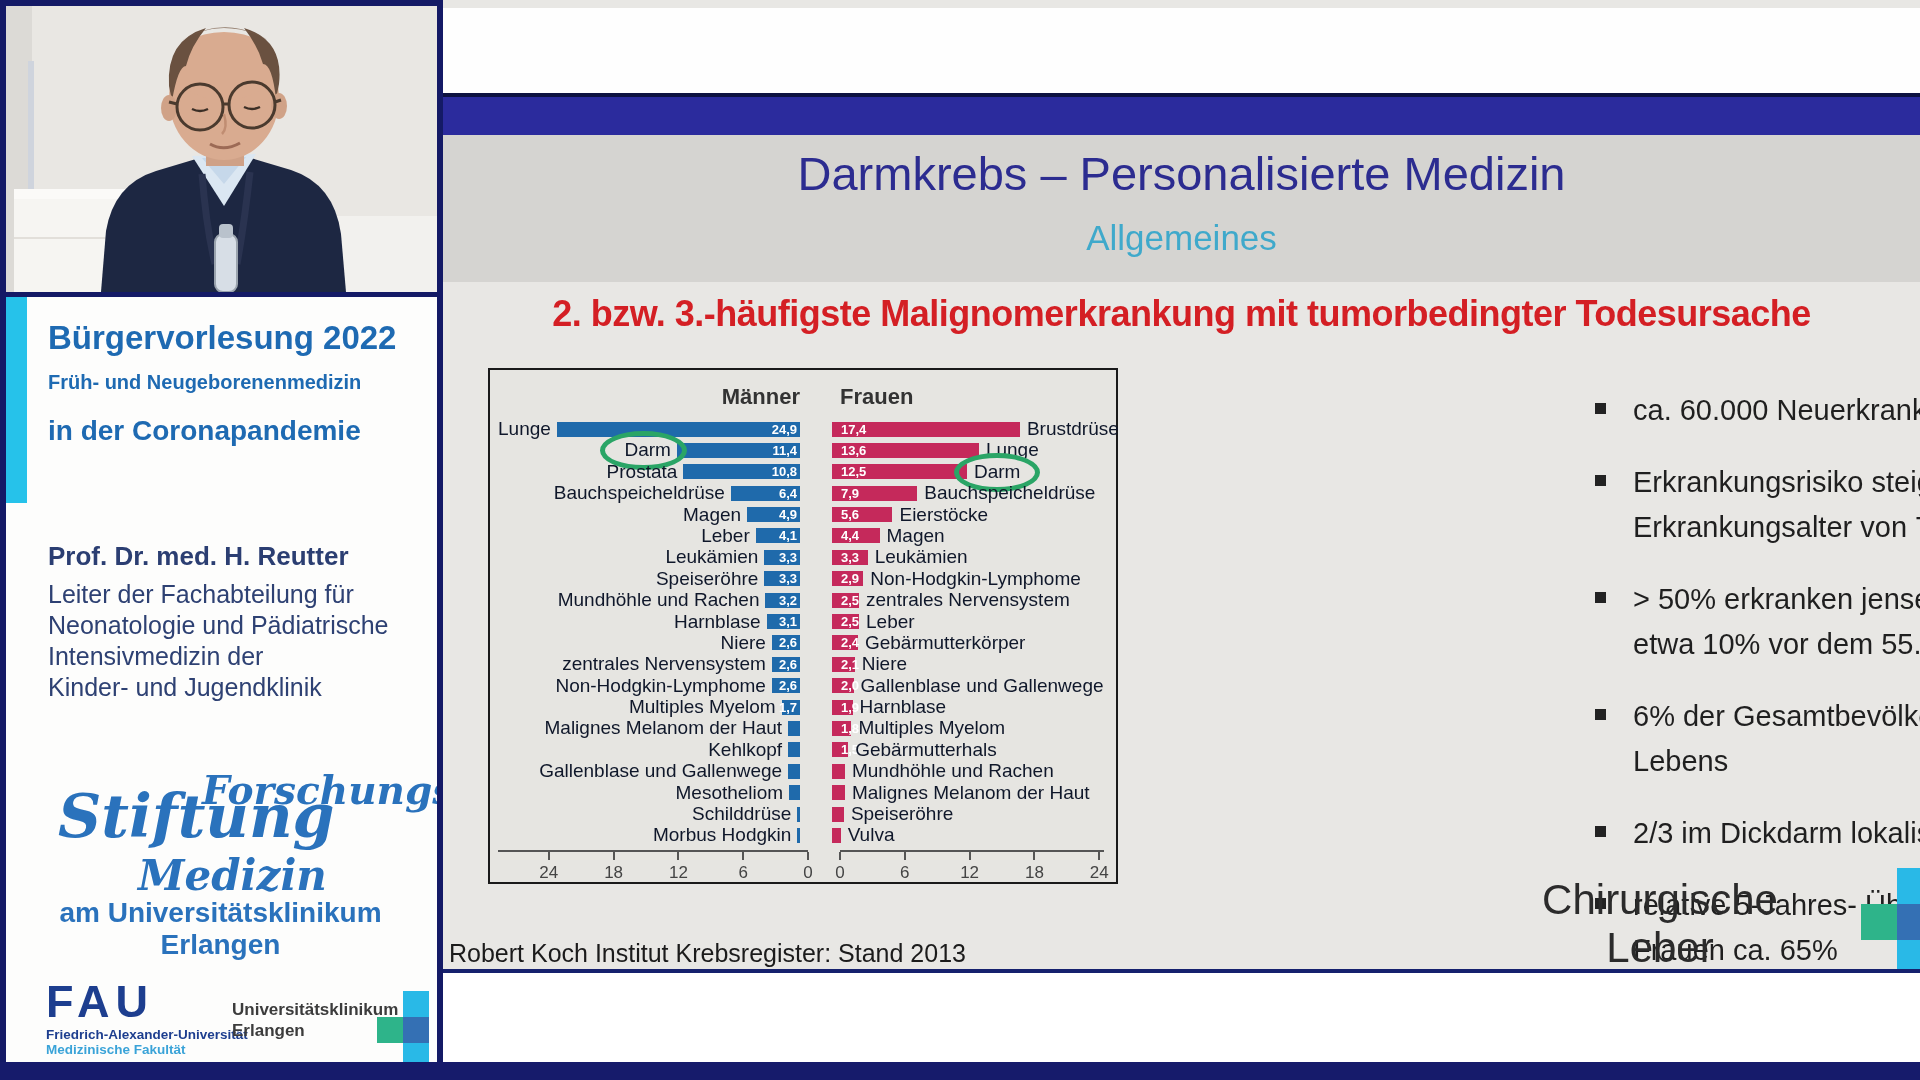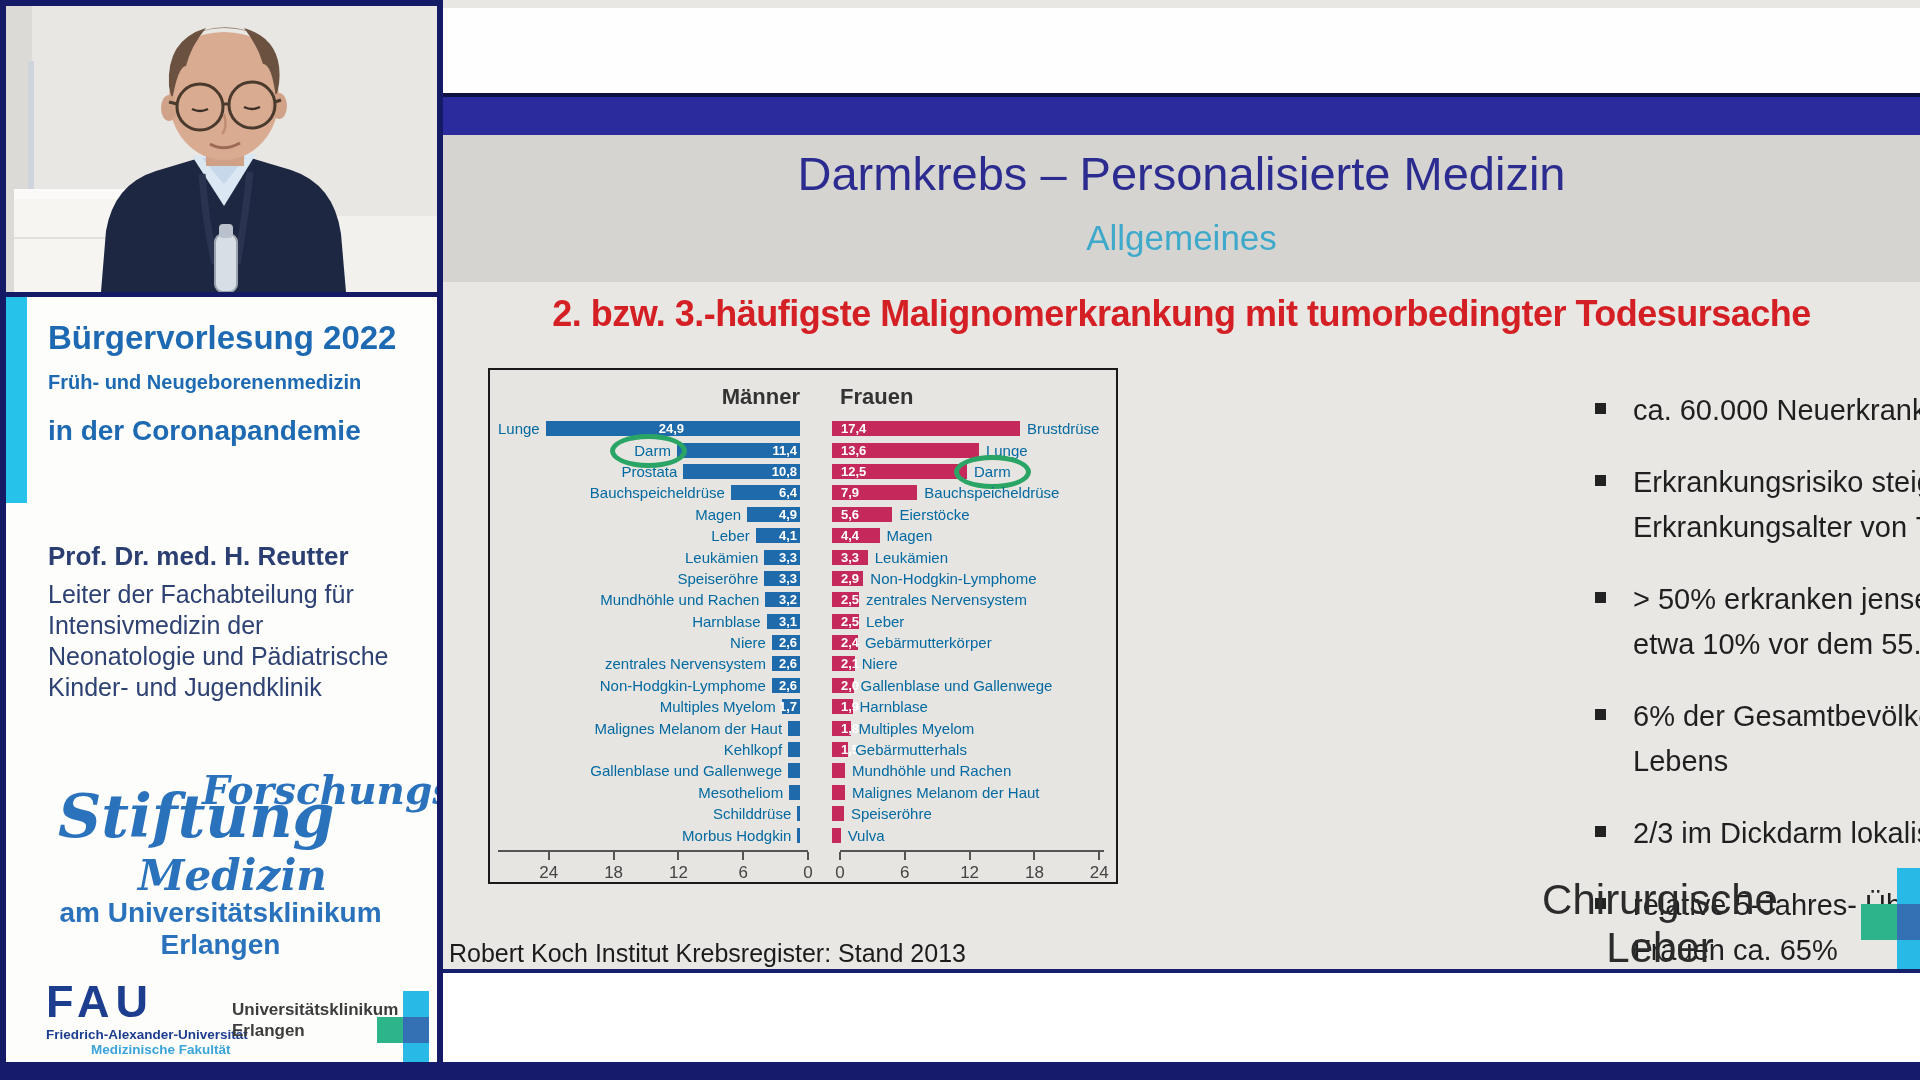--- a/index.html
+++ b/index.html
@@ -18,42 +18,42 @@
   .speaker-name{position:absolute;left:42px;top:244px;font-size:26px;font-weight:bold;color:#2b3e72;}
   .speaker-roles{position:absolute;left:42px;top:282px;font-size:25px;color:#2e4173;line-height:31px;}
   .stiftung{position:absolute;left:0;top:468px;width:431px;height:170px;color:#2a72bc;}
   .stiftung .l1{position:absolute;left:196px;top:2px;font-family:"DejaVu Serif",serif;font-style:italic;font-weight:bold;font-size:39px;}
   .stiftung .l2{position:absolute;left:52px;top:16px;font-family:"DejaVu Serif",serif;font-style:italic;font-weight:bold;font-size:60px;}
   .stiftung .l3{position:absolute;left:132px;top:86px;font-family:"DejaVu Serif",serif;font-style:italic;font-weight:bold;font-size:42px;}
   .stiftung .l4{position:absolute;left:0;top:132px;width:429px;text-align:center;font-size:28px;font-weight:bold;}
   .fau{position:absolute;left:40px;top:682px;}
   .fau .acr{font-size:45px;font-weight:bold;color:#1d3e8f;letter-spacing:6px;line-height:45px;}
   .fau .f1{font-size:13.5px;font-weight:bold;color:#1d3e8f;margin-top:3px;}
-  .fau .f2{font-size:13.5px;font-weight:bold;color:#3aa3d8;margin-left:45px;}
+  .fau .f2{font-size:13.5px;font-weight:bold;color:#3aa3d8;}
   .uktext{position:absolute;left:226px;top:702px;font-size:17px;font-weight:bold;color:#3c3c3c;line-height:21px;}
   .sq{position:absolute;width:26px;height:26px;}
   .sq.big{width:36px;height:36px;}
   .c-cyan{background:#29b9e7;} .c-blue{background:#3470b4;} .c-green{background:#2eb48a;}
   
   .slide{position:absolute;left:443px;top:0;width:1477px;height:1062px;background:#e8e7e4;overflow:hidden;}
   .top-white{position:absolute;left:0;top:8px;right:0;height:85px;background:#fefefe;}
   .blue-band{position:absolute;left:0;top:93px;right:0;height:42px;background:#2b2b9d;border-top:4px solid #0d1240;box-sizing:border-box;}
   .title-band{position:absolute;left:0;top:135px;right:0;height:147px;background:#d5d4d1;}
   .slide-title{position:absolute;left:0;top:11px;width:100%;text-align:center;font-size:47px;color:#2c2c90;}
   .slide-subtitle{position:absolute;left:0;top:83px;width:100%;text-align:center;font-size:35px;color:#3fa9cb;}
   .slide-heading{position:absolute;left:0;top:293px;width:100%;text-align:center;font-size:36px;font-weight:bold;color:#d41f24;letter-spacing:-0.5px;}
   
   .chart-box{position:absolute;left:45px;top:368px;width:630px;height:516px;background:#e6e5e1;border:2px solid #1a1a1a;box-sizing:border-box;}
   .chart-men-header{position:absolute;top:14px;left:8px;width:302px;text-align:right;padding-right:6px;font-size:22px;font-weight:bold;color:#333;}
   .chart-women-header{position:absolute;top:14px;left:350px;font-size:22px;font-weight:bold;color:#333;}
   .chart-rows{position:absolute;left:8px;top:48px;right:8px;}
   .crow{display:grid;grid-template-columns:302px 32px 1fr;height:21.4px;align-items:center;}
   .mzone{display:flex;justify-content:flex-end;align-items:center;height:100%;}
   .wzone{display:flex;justify-content:flex-start;align-items:center;height:100%;}
-  .clabel{font-size:15px;color:#0369a1;white-space:nowrap;position:relative;}
+  .clabel{font-size:19px;color:#0f172a;white-space:nowrap;position:relative;}
   .mzone .clabel{margin-right:6px;}
   .wzone .clabel{margin-left:7px;}
   .mbar{height:15px;background:#1f6aab;display:flex;align-items:center;justify-content:flex-end;}
   .wbar{height:15px;background:#c5295b;display:flex;align-items:center;justify-content:flex-start;}
   .mnum{font-size:13px;font-weight:bold;color:#fff;padding-right:3px;white-space:nowrap;}
   .wnum{font-size:13px;font-weight:bold;color:#fff;padding-left:3px;white-space:nowrap;margin-left:6px;}
   .circled-men::after{content:'';position:absolute;left:-24px;right:-16px;top:-8px;bottom:-9px;border:5px solid #2aa566;border-radius:50%;}
   .circled-women::after{content:'';position:absolute;left:-20px;right:-20px;top:-8px;bottom:-9px;border:5px solid #2aa566;border-radius:50%;}
   .axis{position:absolute;height:30px;border-top:2px solid #555;}
   .axis-men{left:8px;top:480px;width:310px;}
@@ -125,22 +125,22 @@
 </div>
 
 <div class="info-panel">
   <div class="cyan-stripe"></div>
   <div class="lecture-title">Bürgervorlesung 2022</div>
   <div class="lecture-sub1">Früh- und Neugeborenenmedizin</div>
   <div class="lecture-sub2">in der Coronapandemie</div>
   <div class="speaker-name">Prof. Dr. med. H. Reutter</div>
   <div class="speaker-roles">
       <div>Leiter der Fachabteilung für</div>
+      <div>Neonatologie und Pädiatrische</div>
       <div>Intensivmedizin der</div>
-      <div>Neonatologie und Pädiatrische</div>
       <div>Kinder- und Jugendklinik</div>
     </div>
 
   <div class="stiftung">
     <div class="l1">Forschungs-</div>
     <div class="l2">Stiftung</div>
     <div class="l3">Medizin</div>
     <div class="l4">am Universitätsklinikum Erlangen</div>
   </div>
 
@@ -171,21 +171,21 @@
 
   <div class="slide-heading">2. bzw. 3.-häufigste Malignomerkrankung mit tumorbedingter Todesursache</div>
 
   <div class="chart-box">
     <div class="chart-men-header">Männer</div>
     <div class="chart-women-header">Frauen</div>
     <div class="chart-rows">
         <div class="crow">
           <div class="mzone">
             <span class="clabel">Lunge</span>
-            <div class="mbar" style="width: 268.92px; justify-content: center;">
+            <div class="mbar" style="width: 268.92px;">
               <span class="mnum">24,9</span>
             </div>
           </div>
           <div></div>
           <div class="wzone">
             <div class="wbar" style="width: 187.92px;">
               <span class="wnum">17,4</span>
             </div>
             <span class="clabel">Brustdrüse</span>
           </div>

